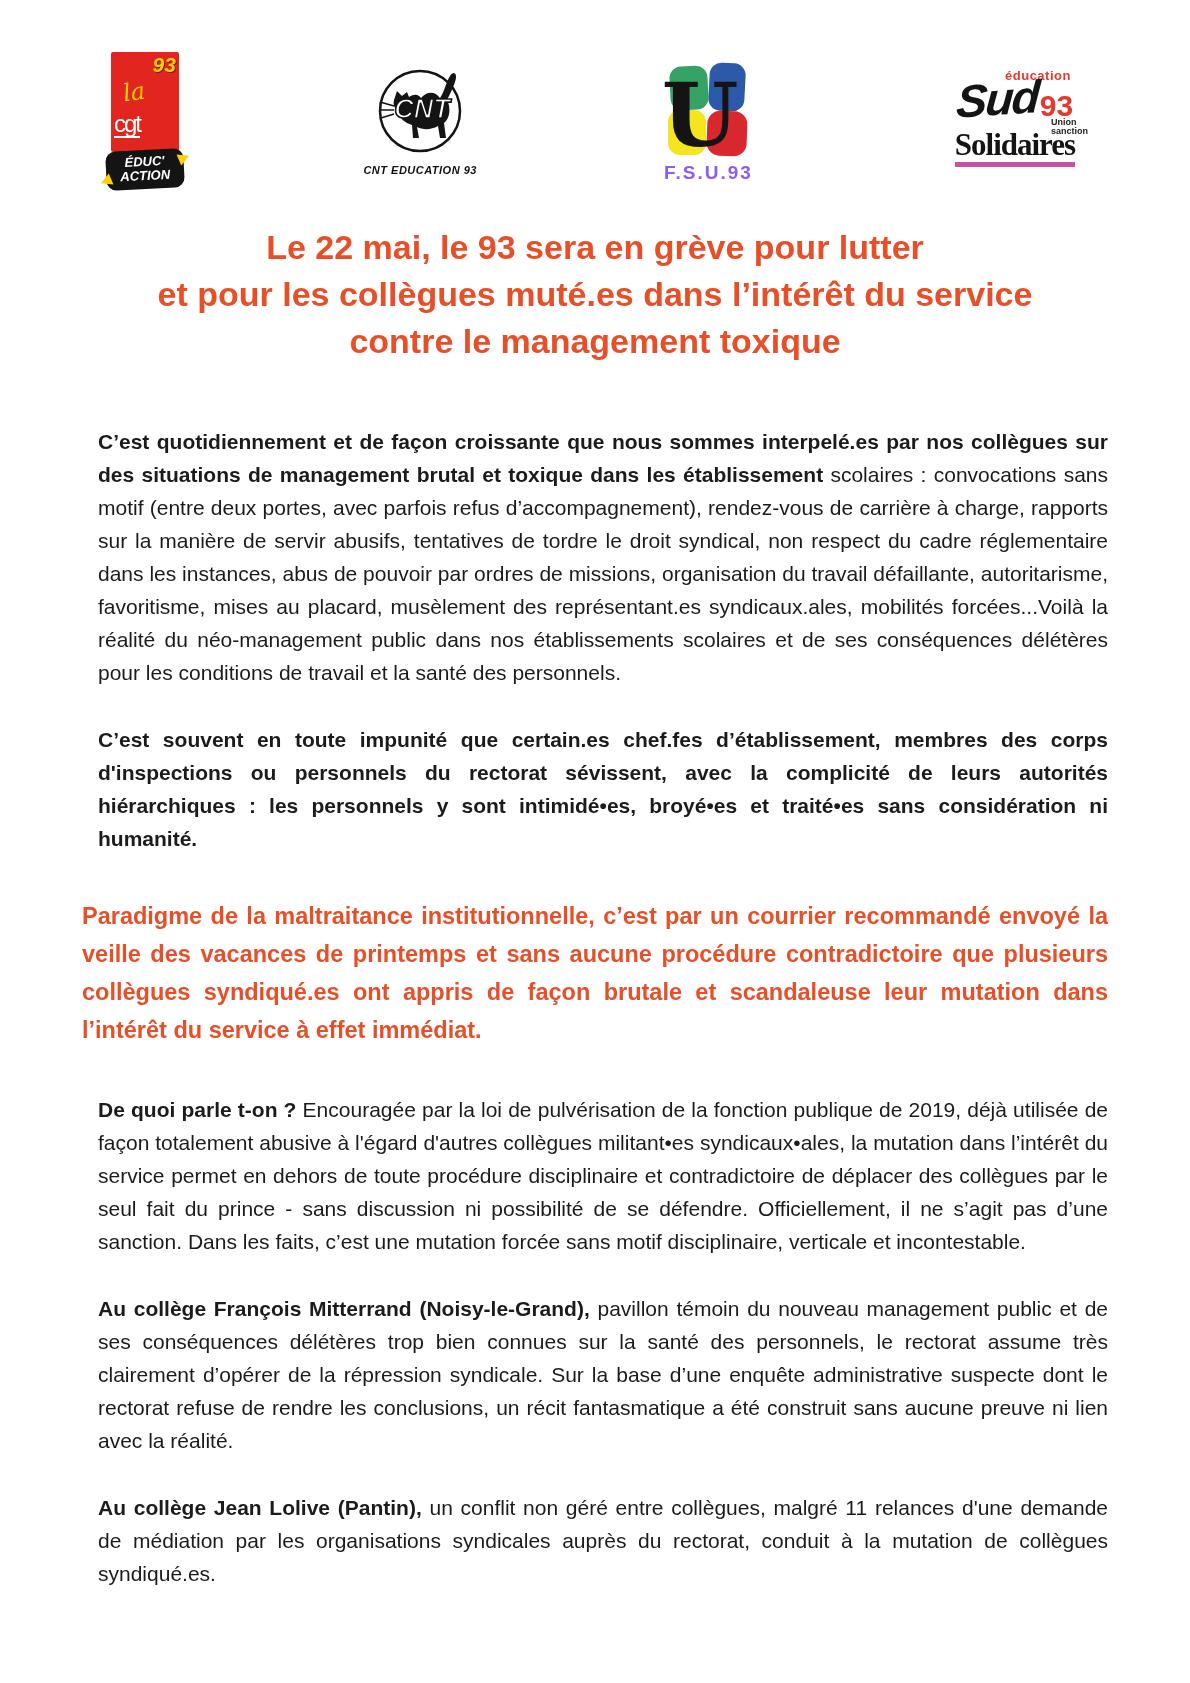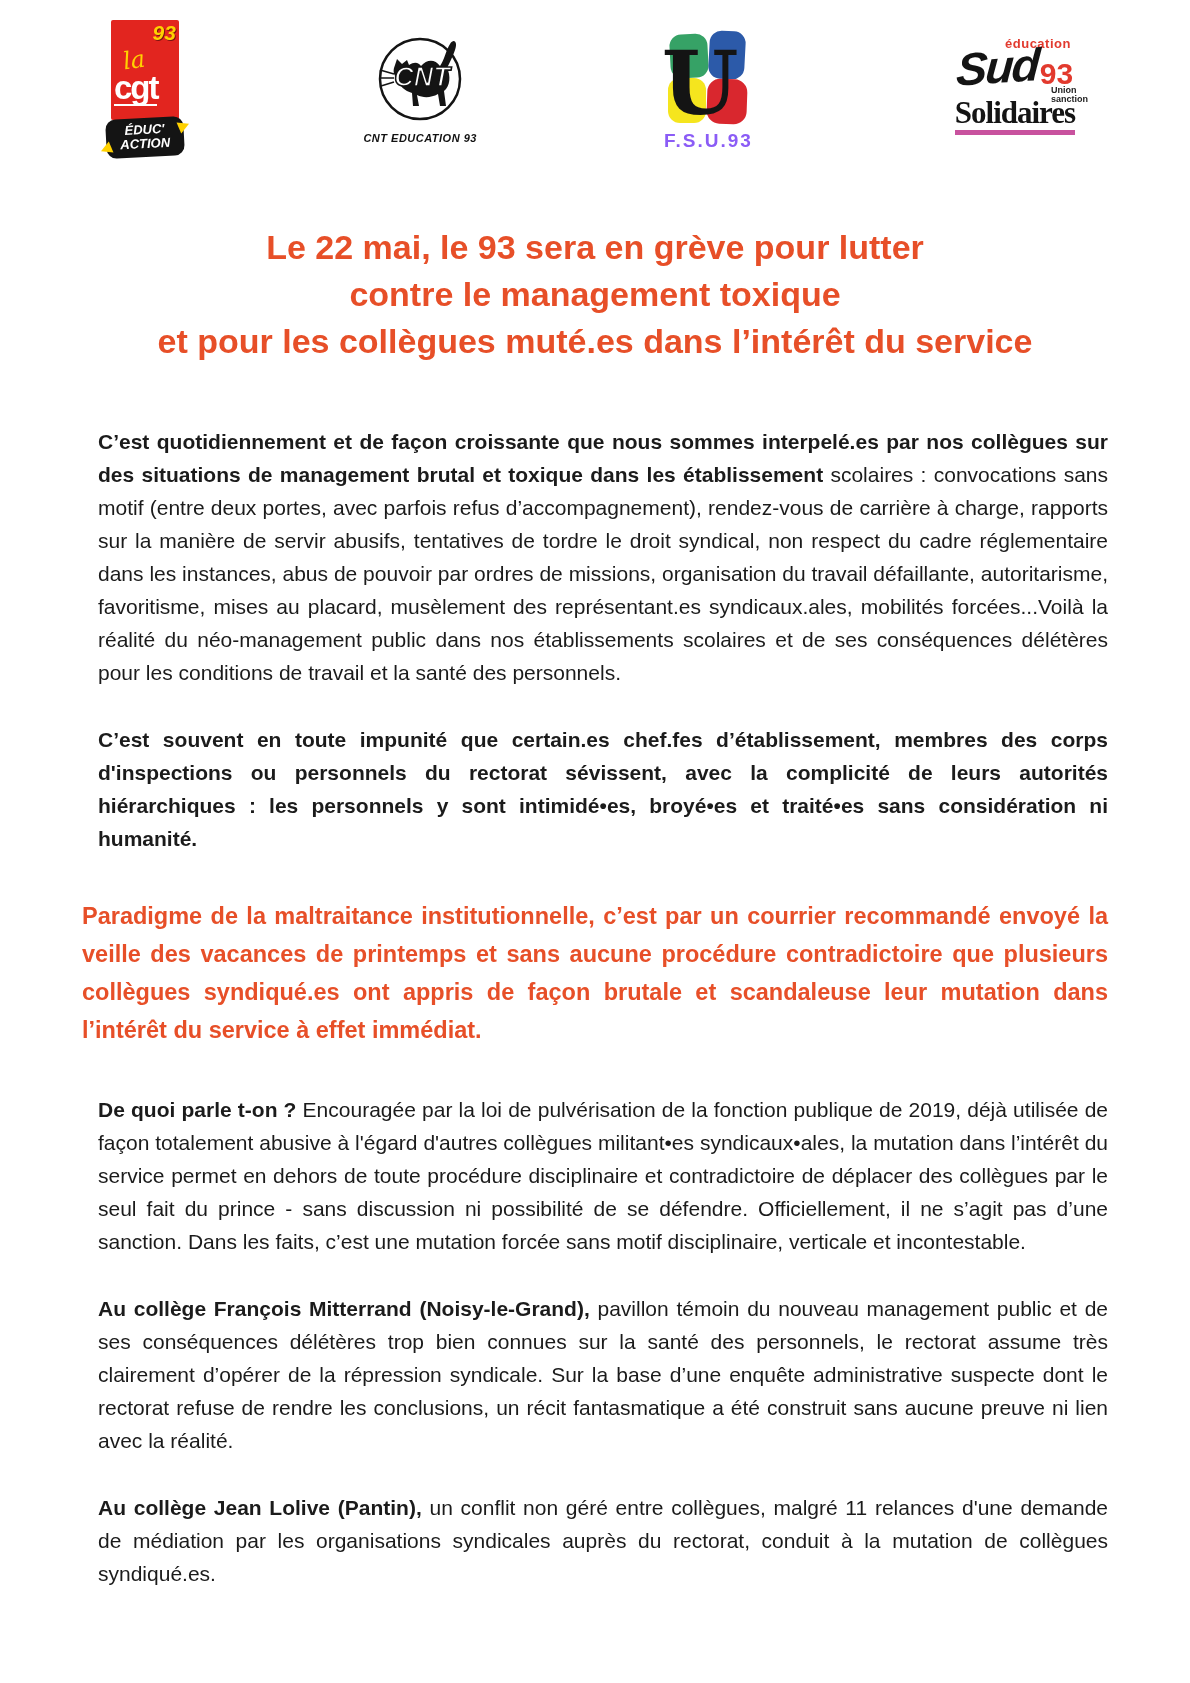--- a/index.html
+++ b/index.html
@@ -15,40 +15,40 @@
   }
 
   
   .logos{
     display:flex;
     align-items:flex-start;
     justify-content:space-between;
     padding:20px 100px 0 108px;
     height:150px;
   }
-  .logo{display:flex;flex-direction:column;align-items:center;}
+  .logo{display:flex;flex-direction:column;align-items:center;margin-top:32px;}
 
   
   .cgt-box{
     position:relative;width:68px;height:100px;
     background:#e2251f;border-radius:2px;
   }
   .cgt-93{
     position:absolute;top:1px;right:3px;
     color:#ffd100;font-weight:800;font-style:italic;font-size:21px;
     text-shadow:1px 1px 0 #7a1410;
   }
   .cgt-la{
     position:absolute;top:26px;left:12px;
     color:#ffd100;font-family:"DejaVu Serif", serif;
     font-style:italic;font-size:24px;transform:rotate(-8deg);
   }
   .cgt-cgt{
     position:absolute;bottom:14px;left:3px;
-    color:#ffffff;font-weight:700;font-size:33px;letter-spacing:-2px;
+    color:#ffffff;font-weight:400;font-size:24px;letter-spacing:-2px;
     border-bottom:2px solid #fff;line-height:1;text-align:right;
   }
   .cgt-educ{
     position:relative;margin-top:0px;background:#141414;color:#fff;
     transform:rotate(-3deg);
     padding:3px 12px 4px 12px;border-radius:8px;
     font-weight:700;font-style:italic;font-size:13px;line-height:14px;
     text-align:center;white-space:nowrap;
     box-shadow:0 0 0 2px #141414;
   }
@@ -177,22 +177,22 @@
       <div class="sud-union">
         <div>Union</div>
         <div>sanction</div>
       </div>
       <span class="sud-solidaires">Solidaires</span>
     </div>
   </header>
 
   <h1 class="title">
     <div>Le 22 mai, le 93 sera en grève pour lutter</div>
+    <div>et pour les collègues muté.es dans l’intérêt du service</div>
     <div>contre le management toxique</div>
-    <div>et pour les collègues muté.es dans l’intérêt du service</div>
   </h1>
 
   <main class="content">
 
     <p><span class="b">C’est quotidiennement et de façon croissante que nous sommes interpelé.es par nos collègues sur des situations de management brutal et toxique dans les établissement </span><span>scolaires : convocations sans motif (entre deux portes, avec parfois refus d’accompagnement), rendez-vous de carrière à charge, rapports sur la manière de servir abusifs, tentatives de tordre le droit syndical, non respect du cadre réglementaire dans les instances, abus de pouvoir par ordres de missions, organisation du travail défaillante, autoritarisme, favoritisme, mises au placard, musèlement des représentant.es syndicaux.ales, mobilités forcées...Voilà la réalité du néo-management public dans nos établissements  scolaires  et de ses conséquences délétères pour les conditions de travail et  la santé des personnels.</span></p>
 
     <p><span class="b">C’est souvent en toute impunité que certain.es  chef.fes d’établissement, membres des corps d'inspections ou personnels du rectorat sévissent, avec la complicité de leurs autorités hiérarchiques : les personnels y sont intimidé•es, broyé•es et traité•es sans considération ni humanité.</span></p>
 
     <p class="orange">Paradigme de la maltraitance institutionnelle, c’est par un courrier recommandé envoyé la veille des vacances de printemps et sans aucune procédure contradictoire que plusieurs collègues syndiqué.es ont appris de façon brutale et scandaleuse leur mutation dans l’intérêt du service à effet immédiat.</p>
 

